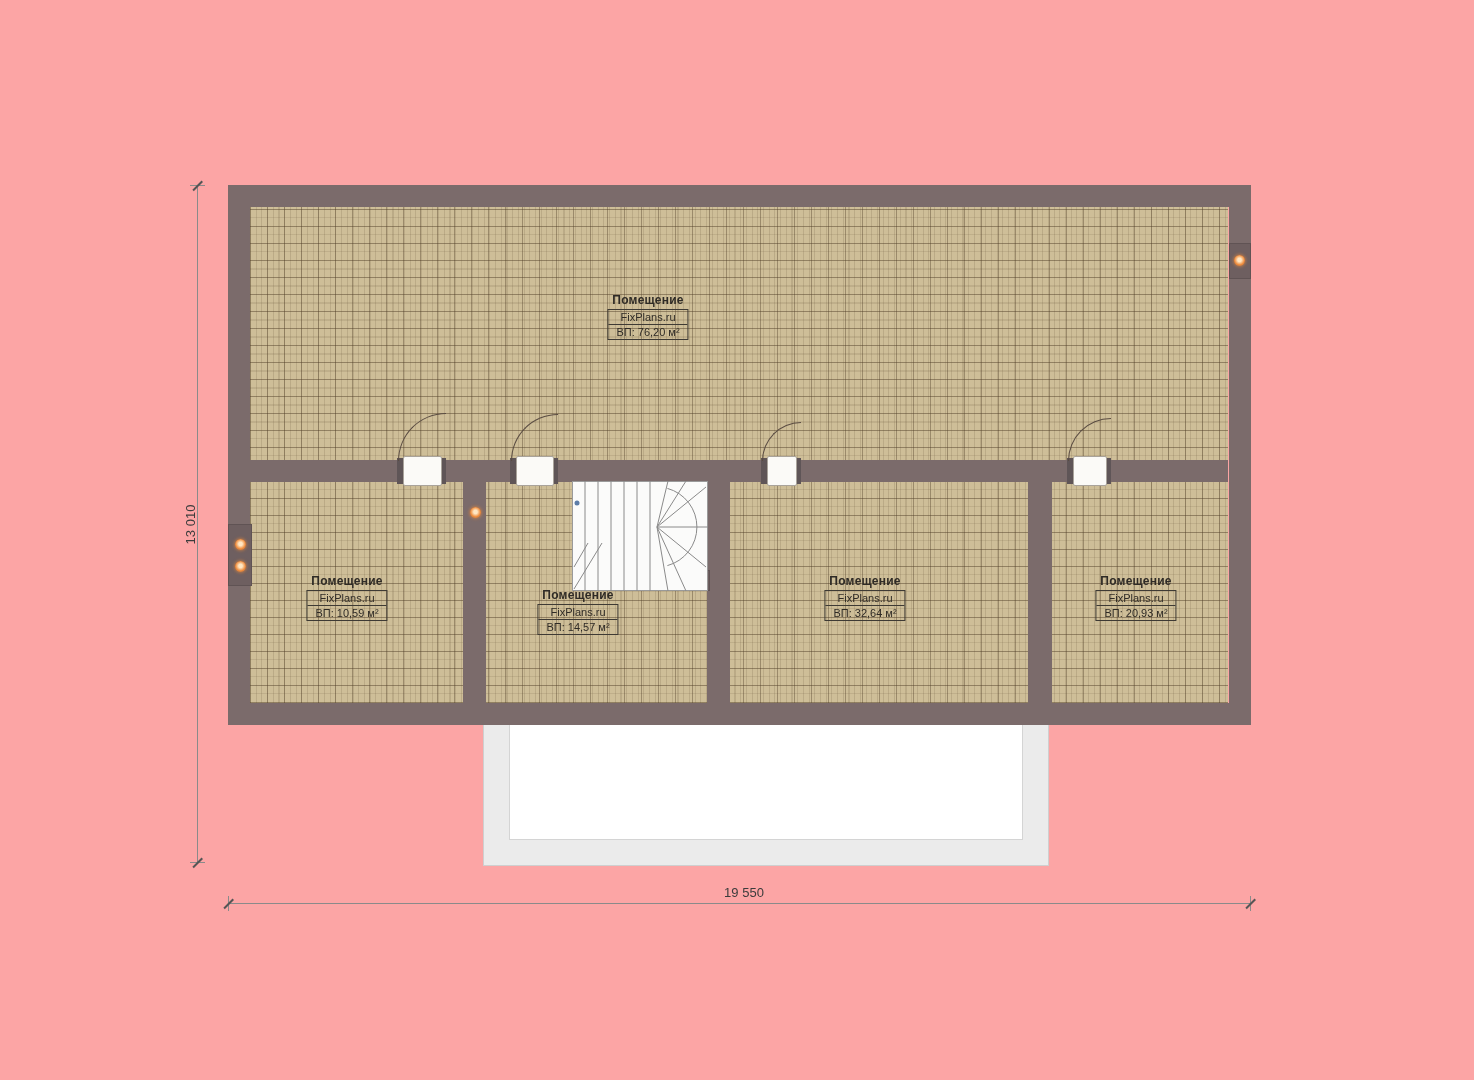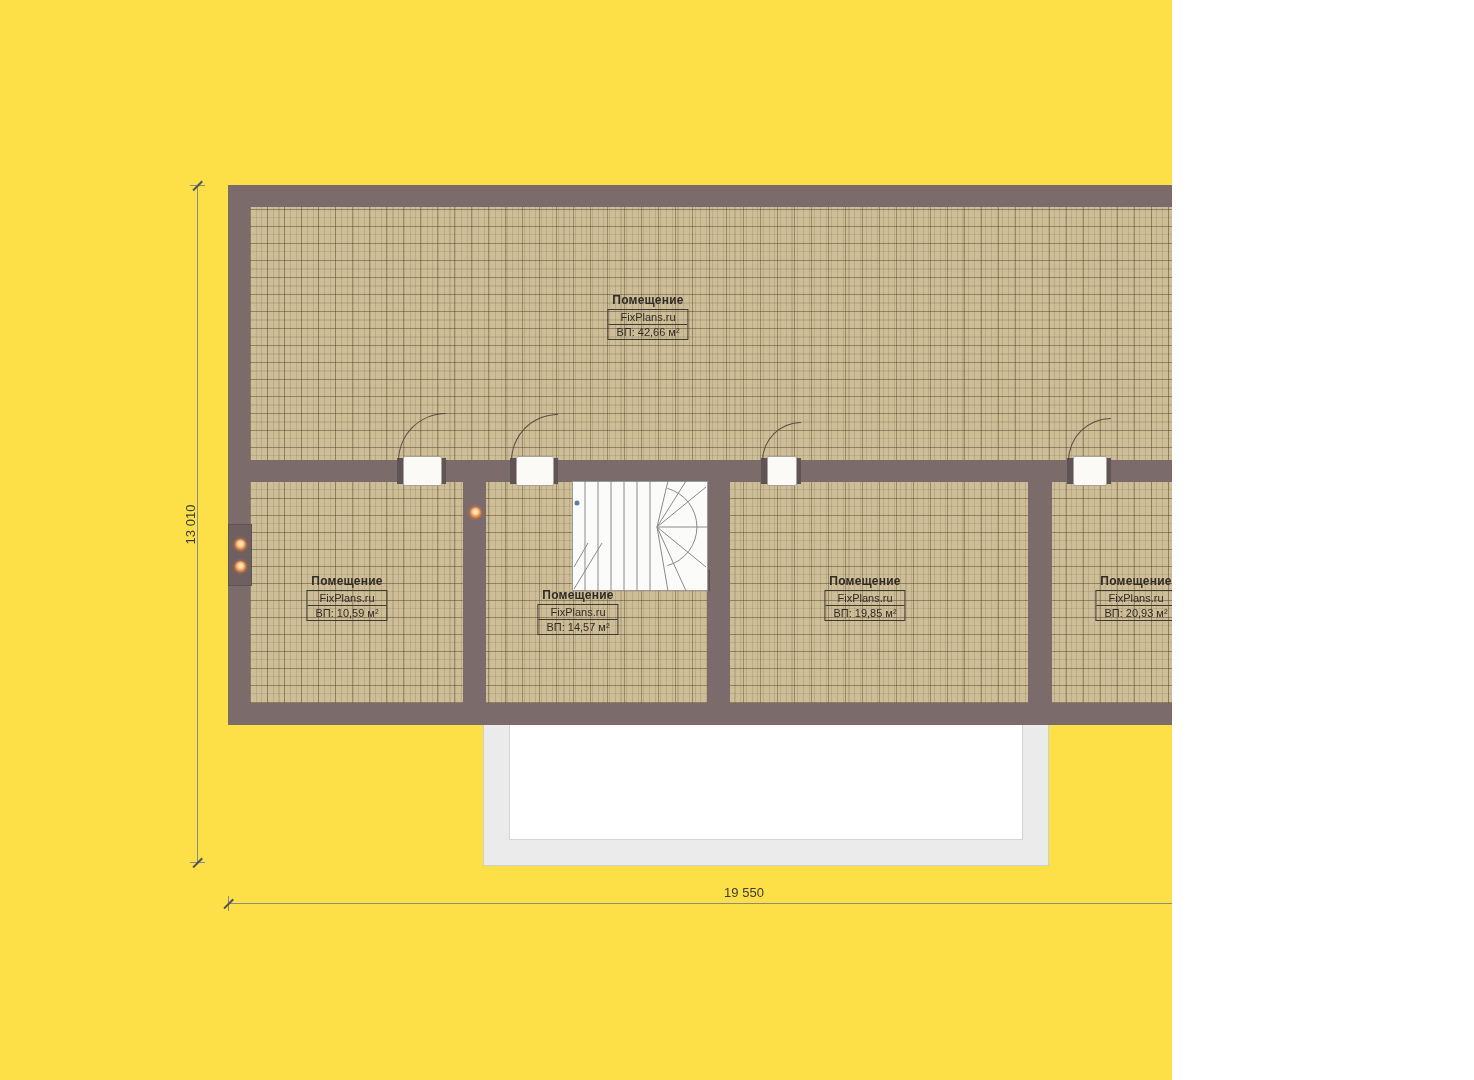--- a/index.html
+++ b/index.html
@@ -1,17 +1,17 @@
 <!DOCTYPE html>
 <html><head>
 <meta charset="utf-8">
 <style>
   html,body{margin:0;padding:0;background:#fff;}
   body{font-family:"Liberation Sans", sans-serif;}
-  .canvas{position:relative;width:1172px;height:1080px;background:#fde047;overflow:hidden;}
+  .canvas{position:relative;width:1474px;height:1080px;background:#fca5a5;overflow:hidden;}
 
   .abs{position:absolute;}
 
   
   .floor{
     background-color:#cebe98;
     background-image:
       repeating-linear-gradient(90deg, rgba(78,60,38,.40) 0 1px, transparent 1px 17px),
       repeating-linear-gradient(0deg,  rgba(78,60,38,.40) 0 1px, transparent 1px 17px),
       repeating-linear-gradient(90deg, rgba(110,92,64,.20) 0 1px, transparent 1px 5.7px),
@@ -134,21 +134,21 @@
       <path d="M 95.4 7.4 A 40 40 0 0 1 95.4 84.6" fill="none" stroke="#8a8a8a" stroke-width="1"></path>
       <path d="M 2 108 L 30 62 M 2 86 L 16 62" fill="none" stroke="#8a8a8a" stroke-width="1"></path>
       <circle cx="5" cy="22" r="2.5" fill="#5d7da8"></circle>
     </svg>
   </div>
 
   <div class="abs room-label" style="left:648px;top:293px;">
     <div class="room-name">Помещение</div>
     <div class="room-box">
       <div class="room-brand">FixPlans.ru</div>
-      <div class="room-area">ВП: 42,66 м²</div>
+      <div class="room-area">ВП: 76,20 м²</div>
     </div>
   </div>
 
   <div class="abs room-label" style="left:347px;top:574px;">
     <div class="room-name">Помещение</div>
     <div class="room-box">
       <div class="room-brand">FixPlans.ru</div>
       <div class="room-area">ВП: 10,59 м²</div>
     </div>
   </div>
@@ -158,21 +158,21 @@
     <div class="room-box">
       <div class="room-brand">FixPlans.ru</div>
       <div class="room-area">ВП: 14,57 м²</div>
     </div>
   </div>
 
   <div class="abs room-label" style="left:865px;top:574px;">
     <div class="room-name">Помещение</div>
     <div class="room-box">
       <div class="room-brand">FixPlans.ru</div>
-      <div class="room-area">ВП: 19,85 м²</div>
+      <div class="room-area">ВП: 32,64 м²</div>
     </div>
   </div>
 
   <div class="abs room-label" style="left:1136px;top:574px;">
     <div class="room-name">Помещение</div>
     <div class="room-box">
       <div class="room-brand">FixPlans.ru</div>
       <div class="room-area">ВП: 20,93 м²</div>
     </div>
   </div>

